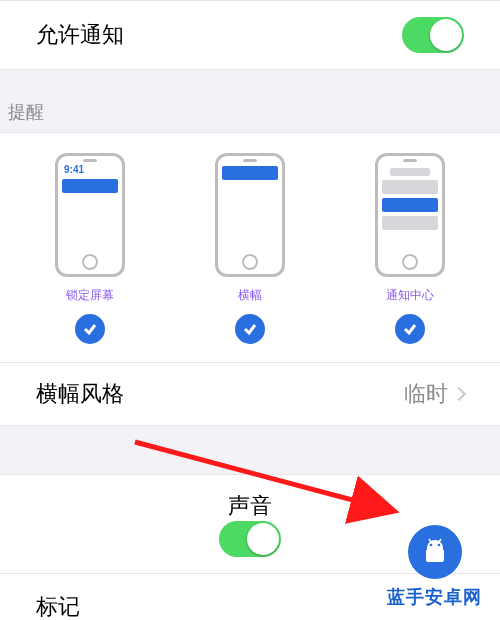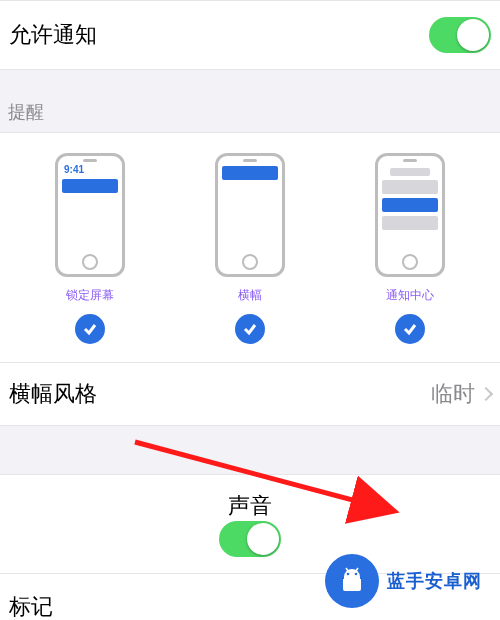--- a/index.html
+++ b/index.html
@@ -10,21 +10,21 @@
     font-family: -apple-system, "PingFang SC", "Helvetica Neue", Arial, sans-serif;
     color: #000;
     overflow: hidden;
     position: relative;
   }
   .row {
     background: #fff;
     display: flex;
     align-items: center;
     justify-content: space-between;
-    padding: 16px 9px;
+    padding: 16px 36px;
     border-bottom: 1px solid #e5e5ea;
   }
   .row-top { border-top: 1px solid #e5e5ea; margin-top: 0; }
   .row-label { font-size: 22px; color: #000; }
   .section-header {
     font-size: 18px;
     color: #8a8a8e;
     padding: 30px 20px 8px 8px;
   }
   .alerts-row {
@@ -96,20 +96,21 @@
     background:#fff; box-shadow:0 1px 3px rgba(0,0,0,.3);
   }
   .gap { height:48px; }
   .arrow-overlay {
     position:absolute; left:130px; top:432px; pointer-events:none;
   }
   .logo-overlay {
     position:absolute; right:18px; bottom:12px;
     display:flex; align-items:center; gap:8px;
     pointer-events:none;
+    flex-direction:column;
   }
   .logo-circle {
     width:54px; height:54px; border-radius:50%; background:#2a6fe0;
     display:flex; align-items:center; justify-content:center;
   }
   .logo-text { display:flex; flex-direction:column; line-height:1.15; }
   .logo-title { font-size:18px; color:#1a5fd0; font-weight:600; letter-spacing:1px;}
   .logo-sub { font-size:13px; color:#6b8bbf; }
 </style>
 </head>

